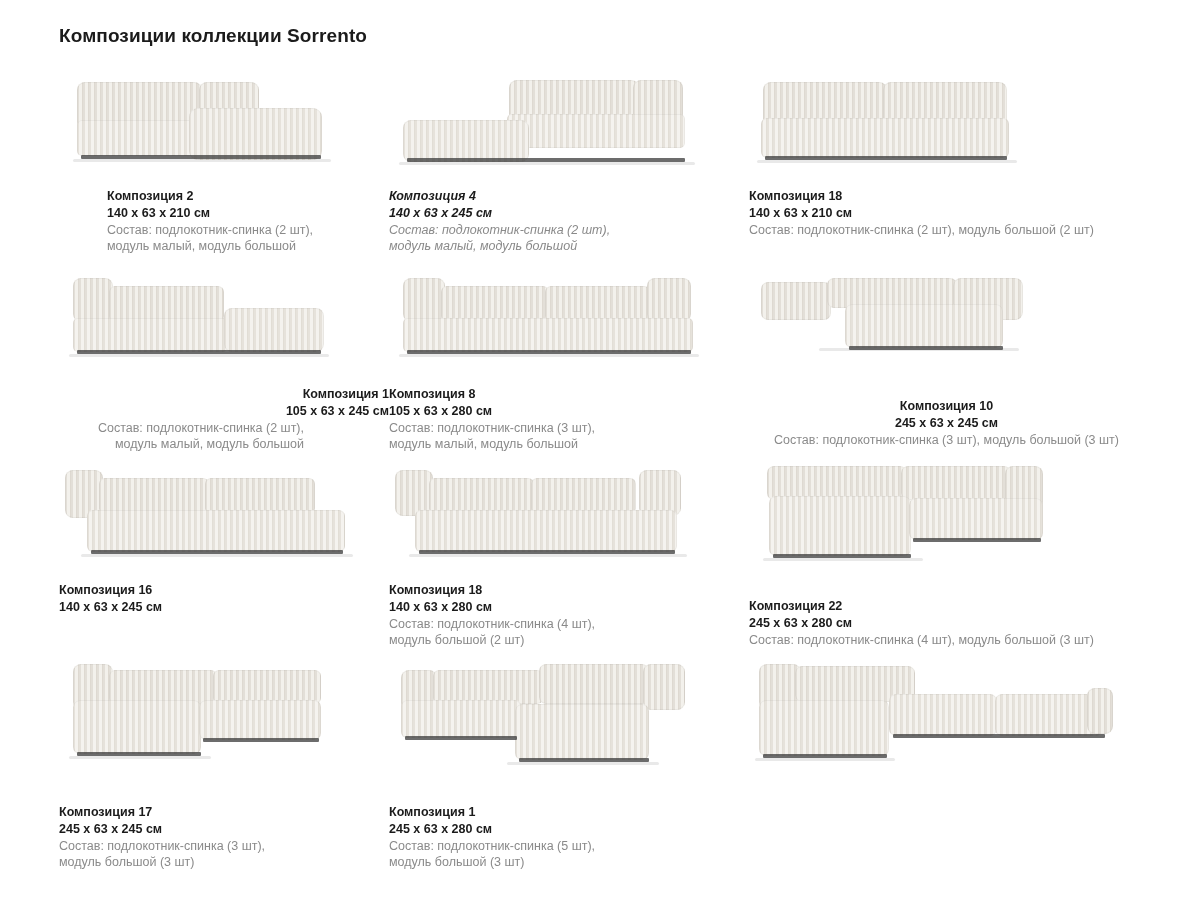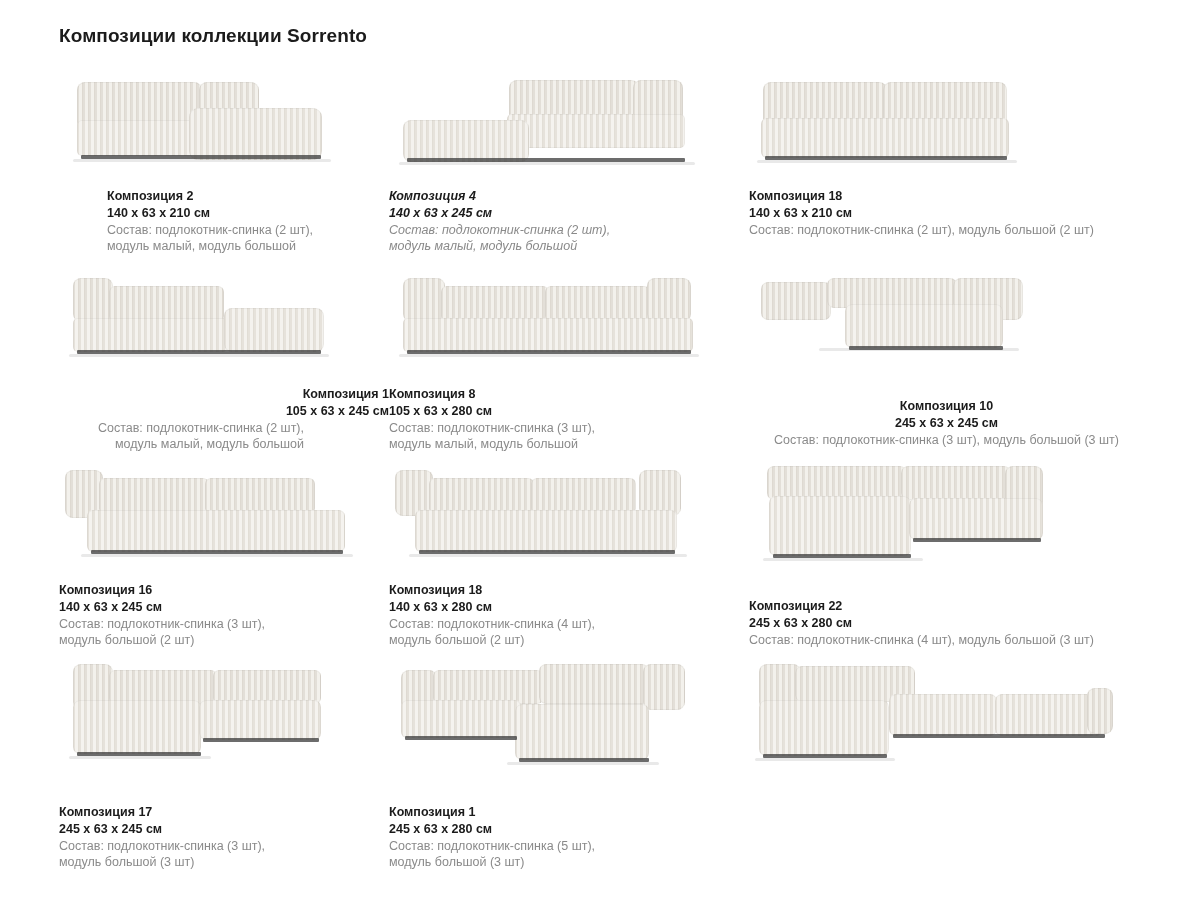--- a/index.html
+++ b/index.html
@@ -244,21 +244,20 @@
           <div class="piece rib" style="left:40px; top:20px; width:110px; height:36px; border-radius:6px;"></div>
           <div class="piece rib" style="left:146px; top:20px; width:110px; height:36px; border-radius:6px;"></div>
           <div class="piece seat-top" style="left:28px; top:52px; width:258px; height:42px; border-radius:6px;"></div>
           <div class="base" style="left:32px; top:92px; width:252px;"></div>
           <div class="shadow" style="left:22px; top:96px; width:272px; opacity:0.12;"></div>
         </div>
       </div>
       <div class="caption" style="top:124px;">
         <div class="c-name">Композиция 16</div>
         <div class="c-dims">140 x 63 x 245 см</div>
-        <div class="c-comp">Состав: подлокотник-спинка (3 шт), модуль большой (2 шт)</div>
       </div>
     </div>
 
     <div class="cell w-mid">
       <div class="img-area">
         <div class="sofa">
           <div class="piece rib" style="left:6px; top:12px; width:38px; height:46px; border-radius:8px;"></div>
           <div class="piece rib" style="left:40px; top:20px; width:105px; height:36px; border-radius:6px;"></div>
           <div class="piece rib" style="left:142px; top:20px; width:105px; height:36px; border-radius:6px;"></div>
           <div class="piece rib" style="left:250px; top:12px; width:42px; height:46px; border-radius:8px;"></div>

